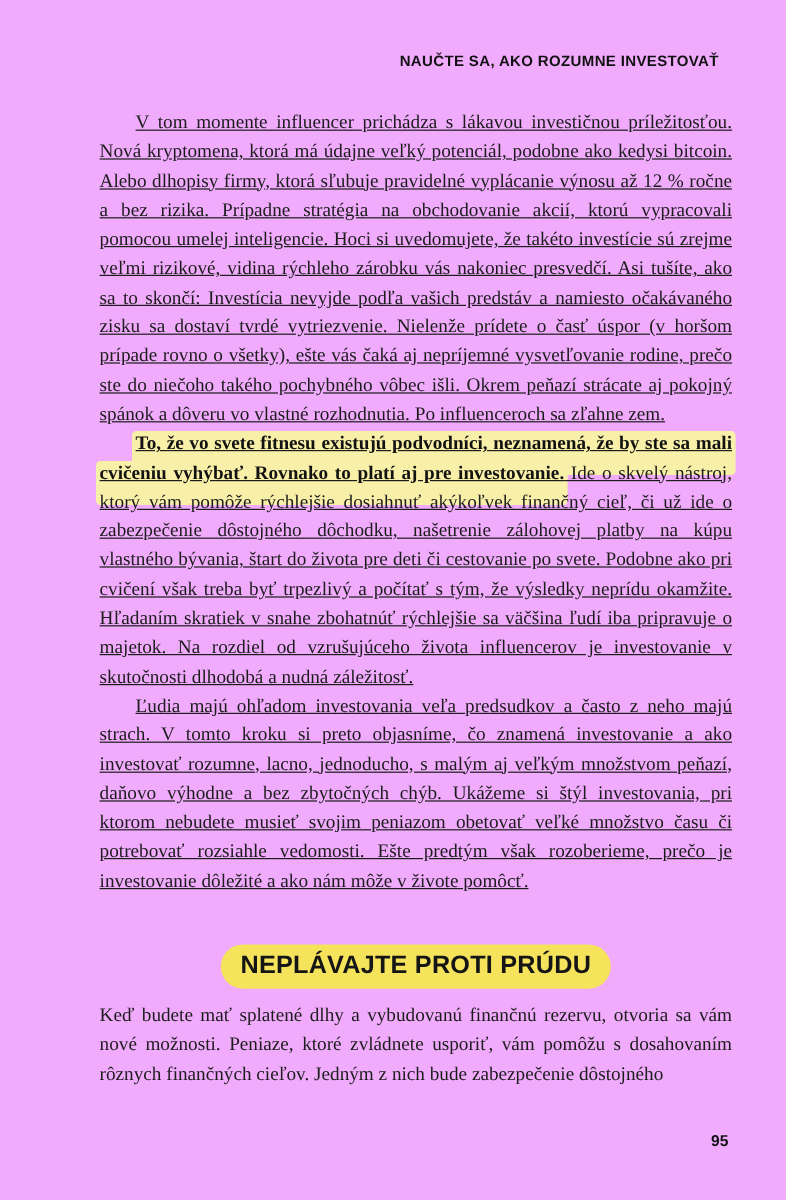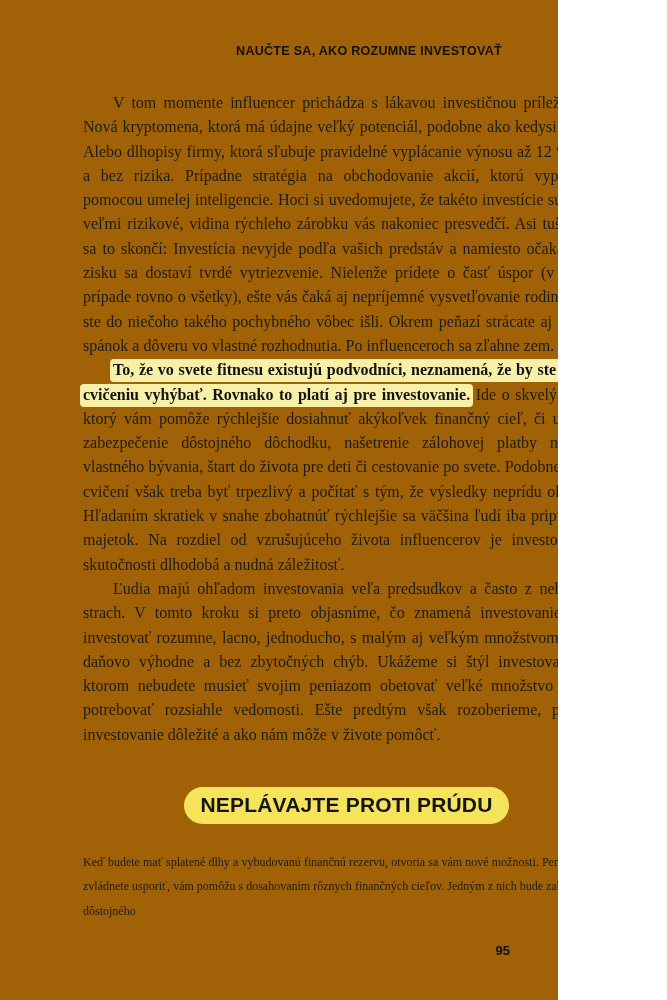--- a/index.html
+++ b/index.html
@@ -2,23 +2,23 @@
 <html lang="sk" style="--hl-inline: #f8f0a8; --hl-heading: #f5e35c;"><head>
 <meta charset="utf-8">
 <style>
   html, body {
     margin: 0;
     padding: 0;
     background: #ffffff;
   }
   .page {
     position: relative;
-    width: 558px;
+    width: 655px;
     height: 1000px;
-    background: #a16207;
+    background: #f0abfc;
     font-family: "Liberation Serif", serif;
     color: #1c1c1c;
     overflow: hidden;
   }
   .running-header {
     position: absolute;
     top: 44px;
     right: 56px;
     font-family: "Liberation Sans", sans-serif;
     font-weight: bold;
@@ -37,26 +37,27 @@
     text-align: justify;
     hyphens: auto;
     -webkit-hyphens: auto;
   }
   .par {
     margin: 0;
     padding: 0;
   }
   .par.indent {
     text-indent: 30px;
+    text-decoration: underline;
   }
   .hl-bold {
     font-weight: bold;
     color: #121212;
     background: var(--hl-inline, #f8f0a8);
-    padding: 2px 3px 4px;
+    padding: 2px 3px 18px;
     margin: 0 -3px;
     border-radius: 4px;
     -webkit-box-decoration-break: clone;
     box-decoration-break: clone;
   }
   .bottom-section {
     position: absolute;
     top: 787px;
     left: 83px;
     width: 527px;
@@ -74,22 +75,22 @@
     font-weight: bold;
     font-size: 21px;
     line-height: 22px;
     letter-spacing: 0.2px;
     color: #151515;
     padding: 7px 16px 8px;
     border-radius: 20px;
     white-space: nowrap;
   }
   .after-heading {
-    margin-top: 26px;
-    font-size: 12px;
+    margin-top: 11px;
+    font-size: 16px;
     line-height: 24.3px;
     text-align: justify;
     hyphens: auto;
     -webkit-hyphens: auto;
   }
   .page-number {
     position: absolute;
     top: 943px;
     right: 48px;
     font-family: "Liberation Sans", sans-serif;

